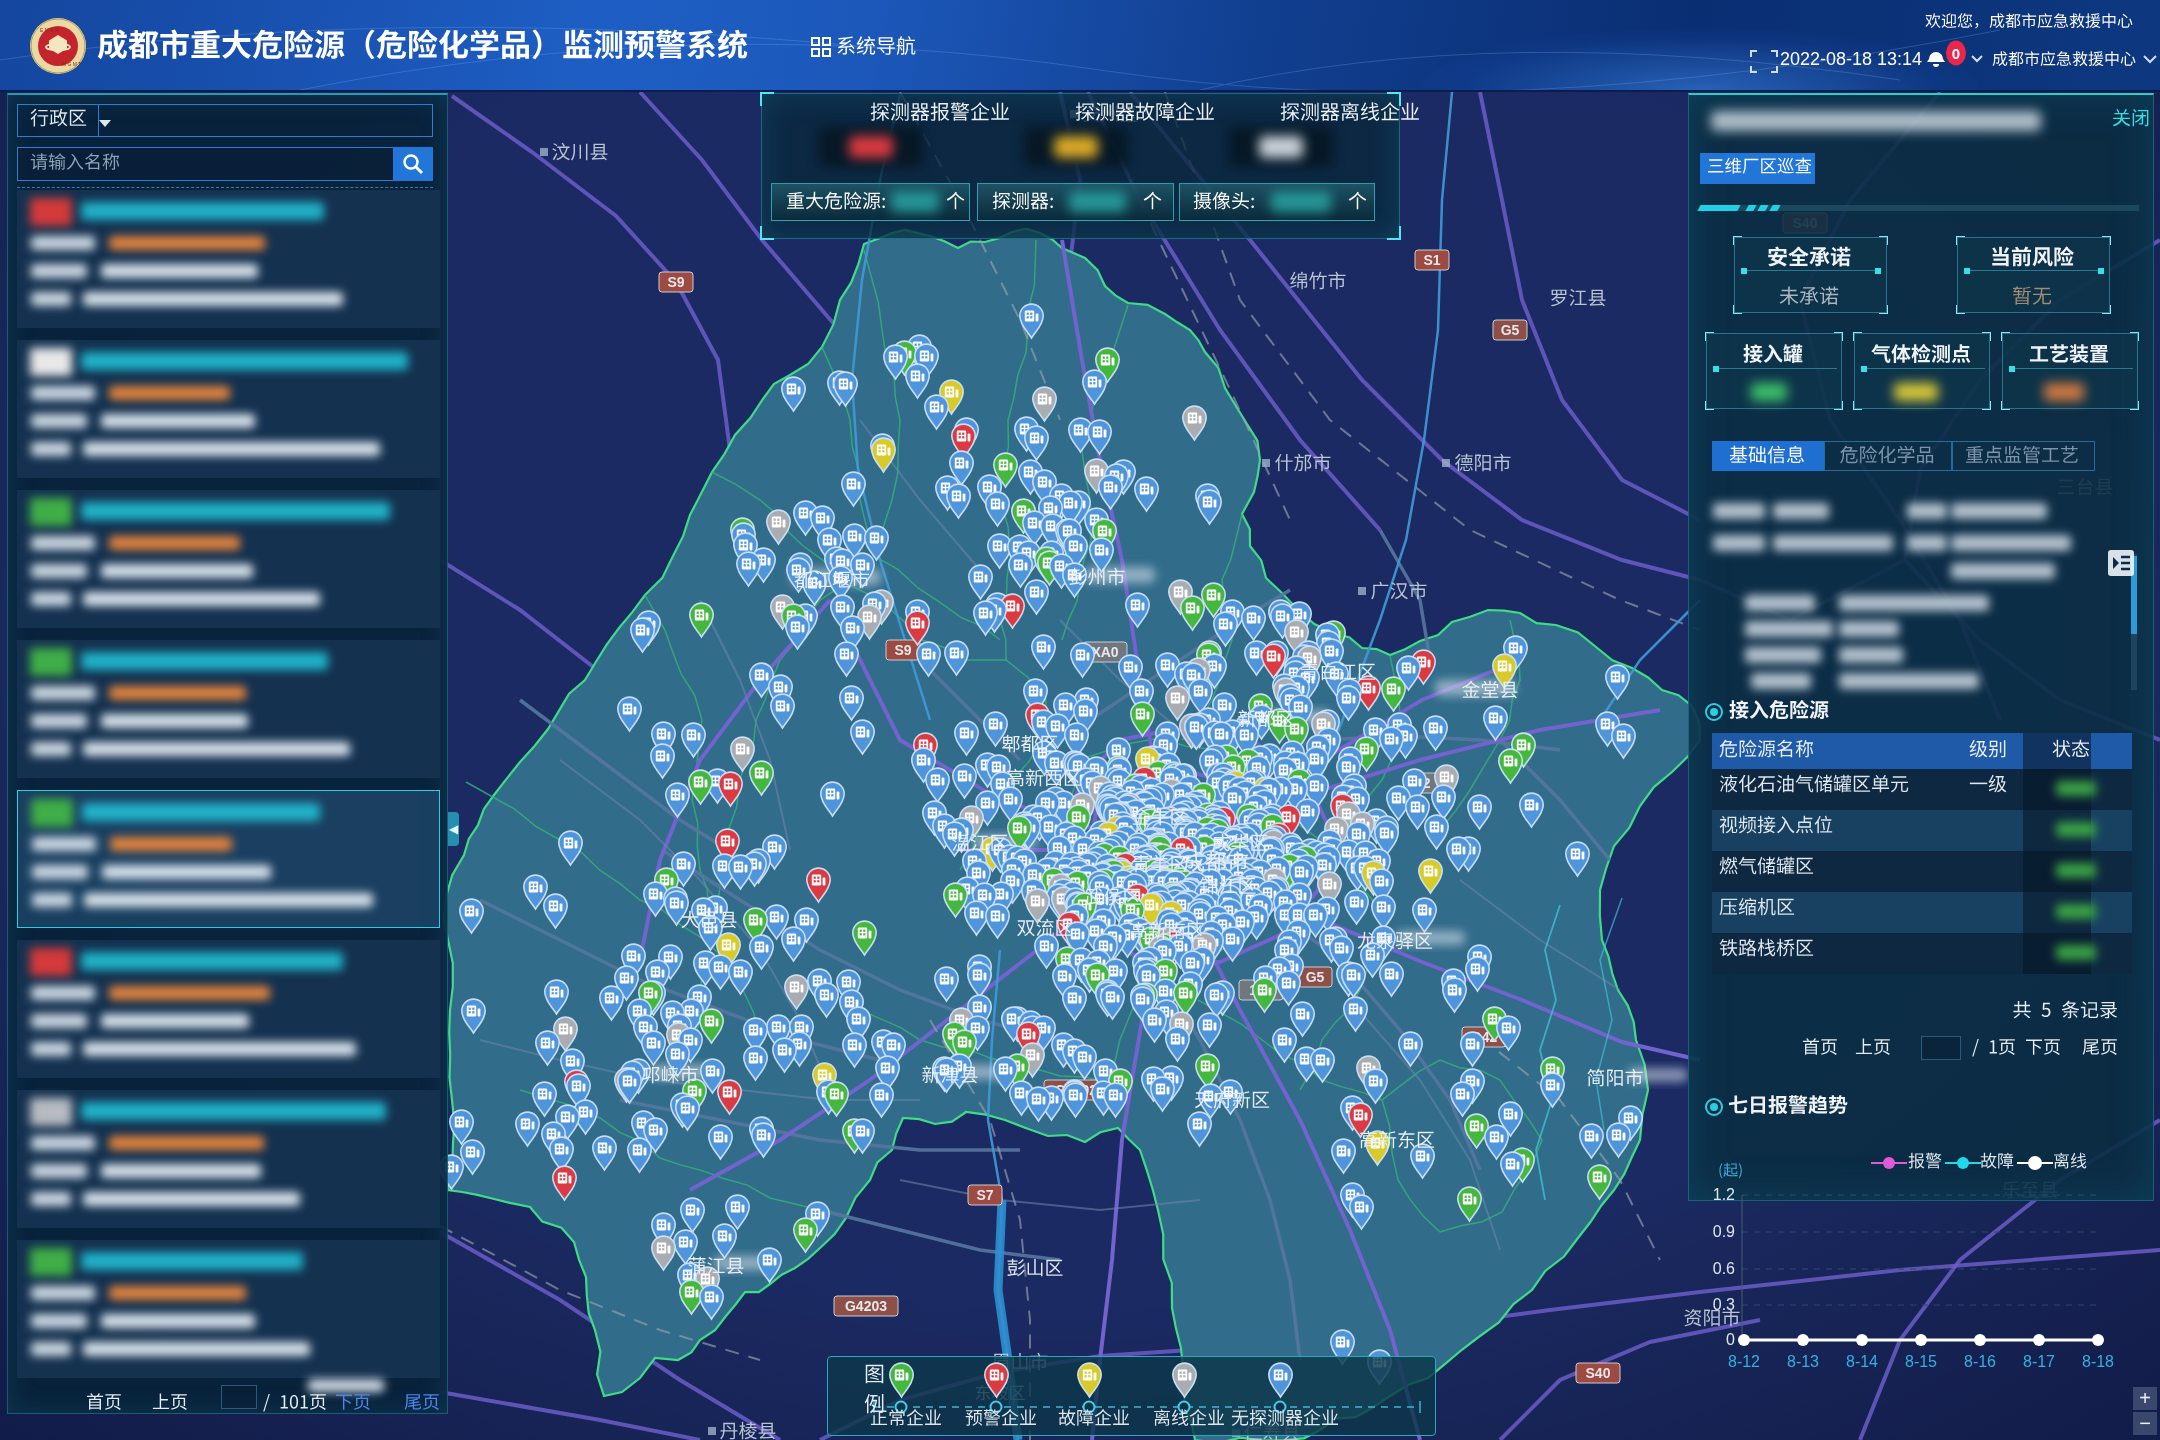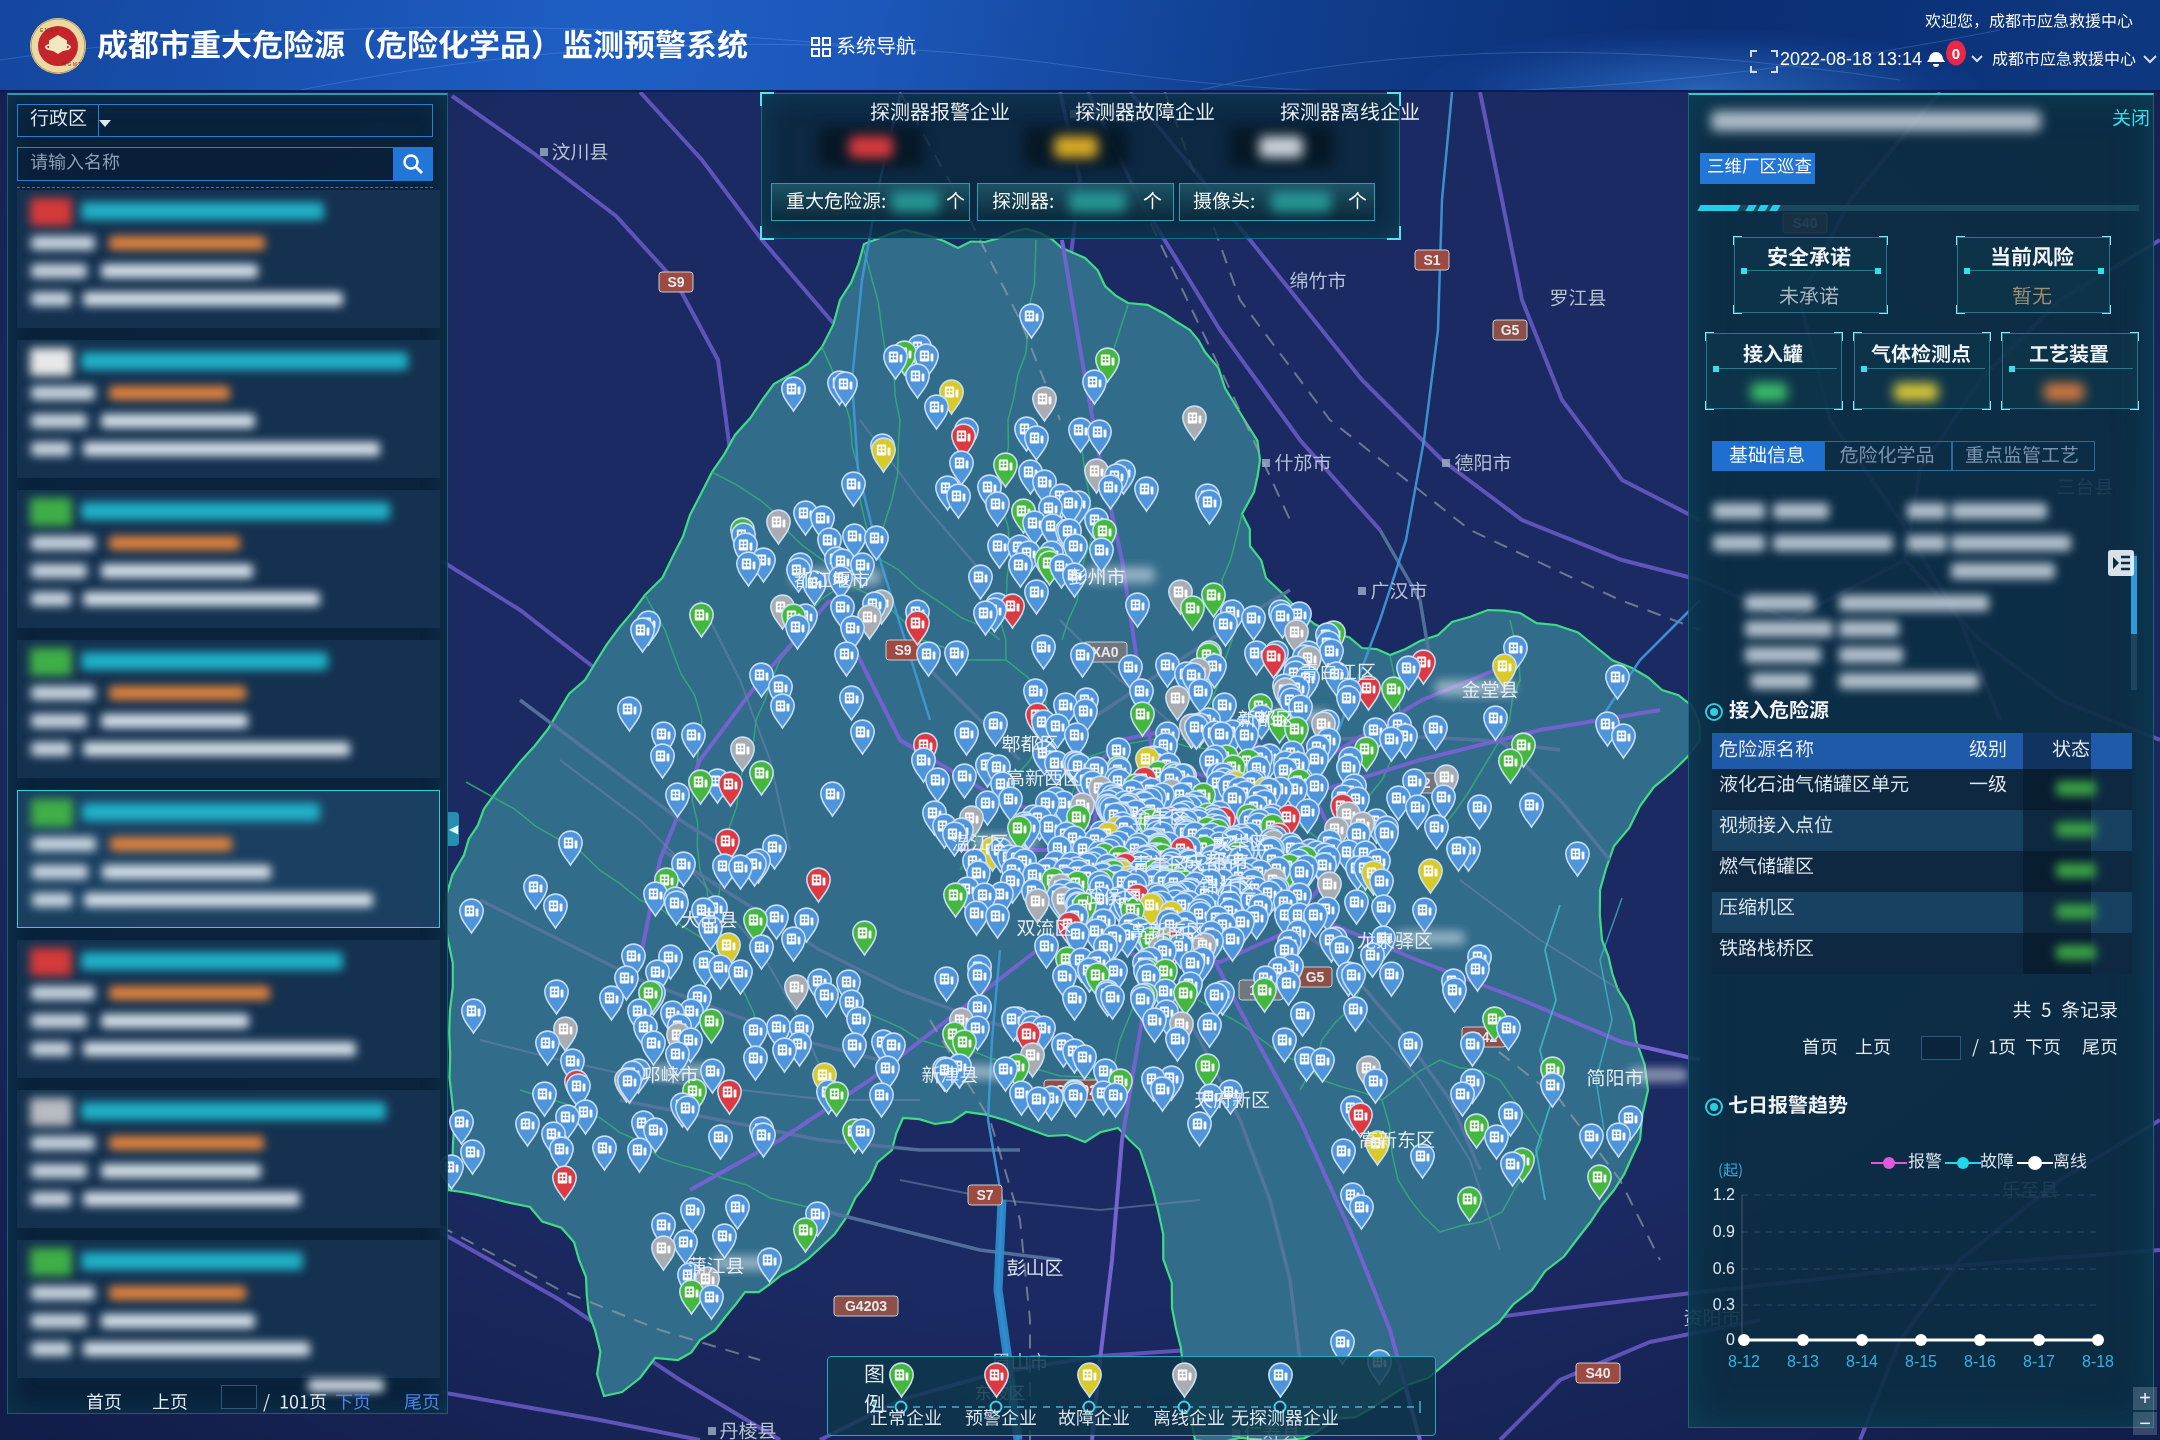--- a/index.html
+++ b/index.html
@@ -29,21 +29,21 @@
 .item .l1{position:absolute;border-radius:4px}
 
 #stats{left:761px;top:93px;width:639px;height:146px;background:rgba(8,40,58,.78);border:1px solid rgba(42,150,170,.6);
 box-shadow:inset 0 0 30px rgba(30,140,170,.25)}
 .corner{position:absolute;width:14px;height:14px;border:2px solid #4fe8f0}
 .numbox{position:absolute;top:33px;width:104px;height:40px;background:rgba(5,22,34,.9);border-radius:6px}
 .statnum{position:absolute;top:42px;height:22px;border-radius:5px}
 .sbox{position:absolute;top:89px;height:38px;background:linear-gradient(180deg,rgba(34,96,112,.75),rgba(10,42,58,.92));border:1px solid rgba(47,185,201,.8)}
 .lednum{position:absolute;top:98px;height:20px;border-radius:4px;background:#35e0d0;opacity:.55;filter:blur(6px)}
 
-#rp{left:1688px;top:93px;width:466px;height:1335px;background:rgba(11,45,66,.9);
+#rp{left:1688px;top:93px;width:466px;height:1108px;background:rgba(11,45,66,.9);
 border:1px solid rgba(40,150,170,.5);border-top:2px solid #2ad0c8;box-shadow:inset 0 0 40px rgba(20,110,140,.3)}
 .btn3d{position:absolute;left:11px;top:58px;width:115px;height:31px;background:#2276d8}
 .prog{position:absolute;left:10px;top:110px;width:440px;height:6px;background:rgba(30,80,100,.8)}
 .prog .p1{position:absolute;left:0;top:0;height:6px;width:40px;background:#20d0e8;transform:skewX(-30deg)}
 .obox{position:absolute;border:1px solid rgba(58,160,185,.6);background:rgba(16,60,80,.4)}
 .obox .ocorn{position:absolute;width:9px;height:9px;border:1.5px solid #8ae8f2}
 .divid{position:absolute;height:1px;background:#2a7a8e}
 .divid i{position:absolute;top:-2.5px;width:6px;height:6px;background:#35e0e8}
 .tab{position:absolute;top:346px;height:30px;border:1px solid #2a6a9a}
 .inforow{position:absolute;height:16px;border-radius:4px;background:#cfdae4;opacity:.85}

